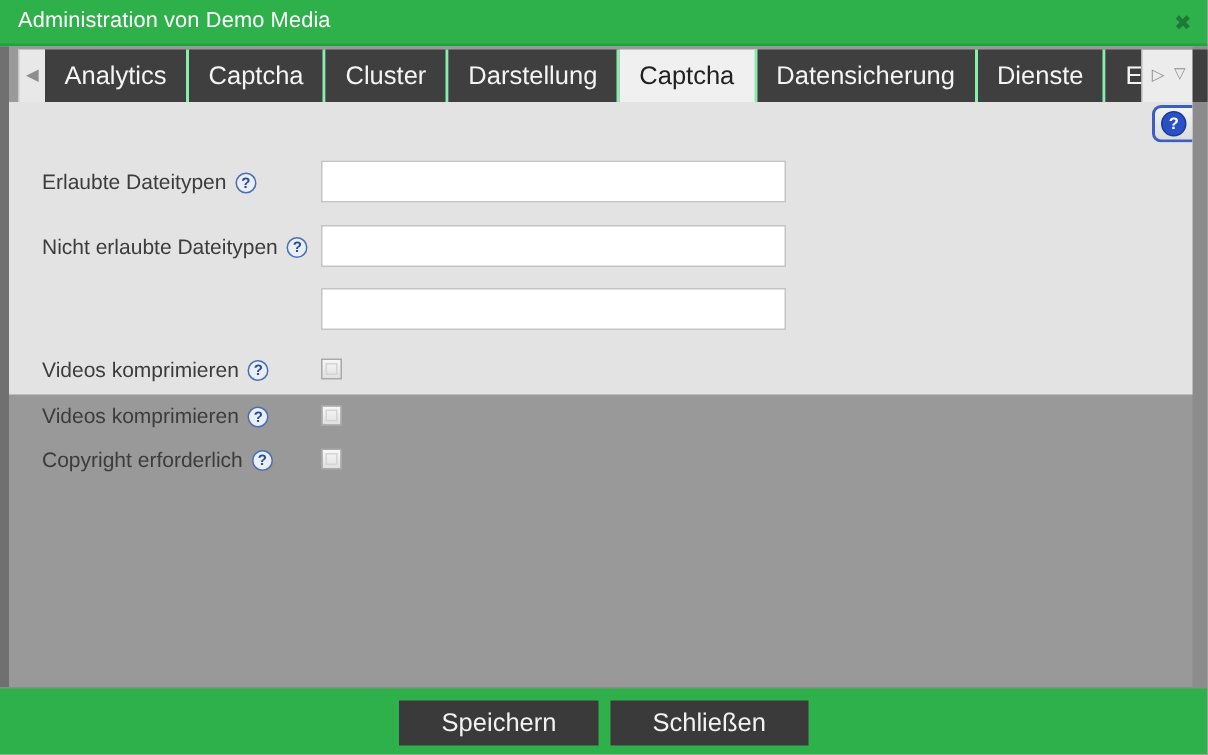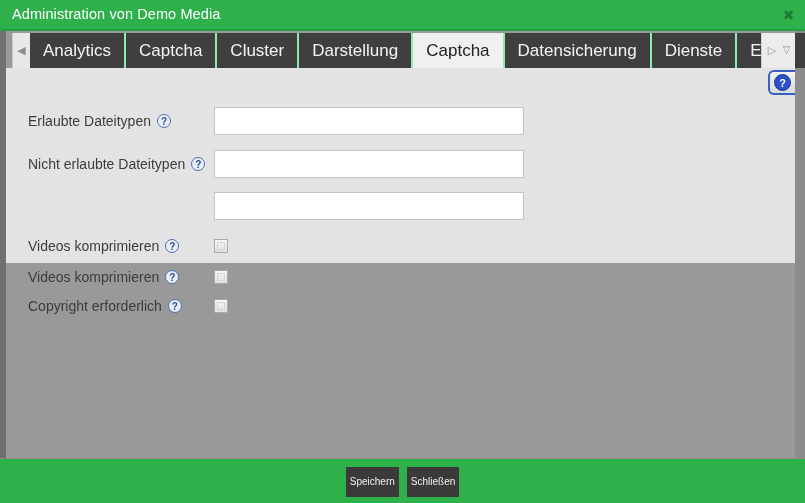--- a/index.html
+++ b/index.html
@@ -250,24 +250,24 @@
     position: absolute;
     left: 0; top: 8px;
     width: 805px;
     display: flex;
     justify-content: center;
     gap: 8px;
   }
   .fbtn {
     background: #3a3a3a;
     color: #f2f2f2;
-    font-size: 10px;
+    font-size: 17px;
     font-family: "Liberation Sans", sans-serif;
     border: none;
-    padding: 0 4px;
+    padding: 0 28px;
     height: 30px;
     line-height: 30px;
     cursor: pointer;
     white-space: nowrap;
   }
 </style>
 </head>
 <body>
 
 <div class="window">

